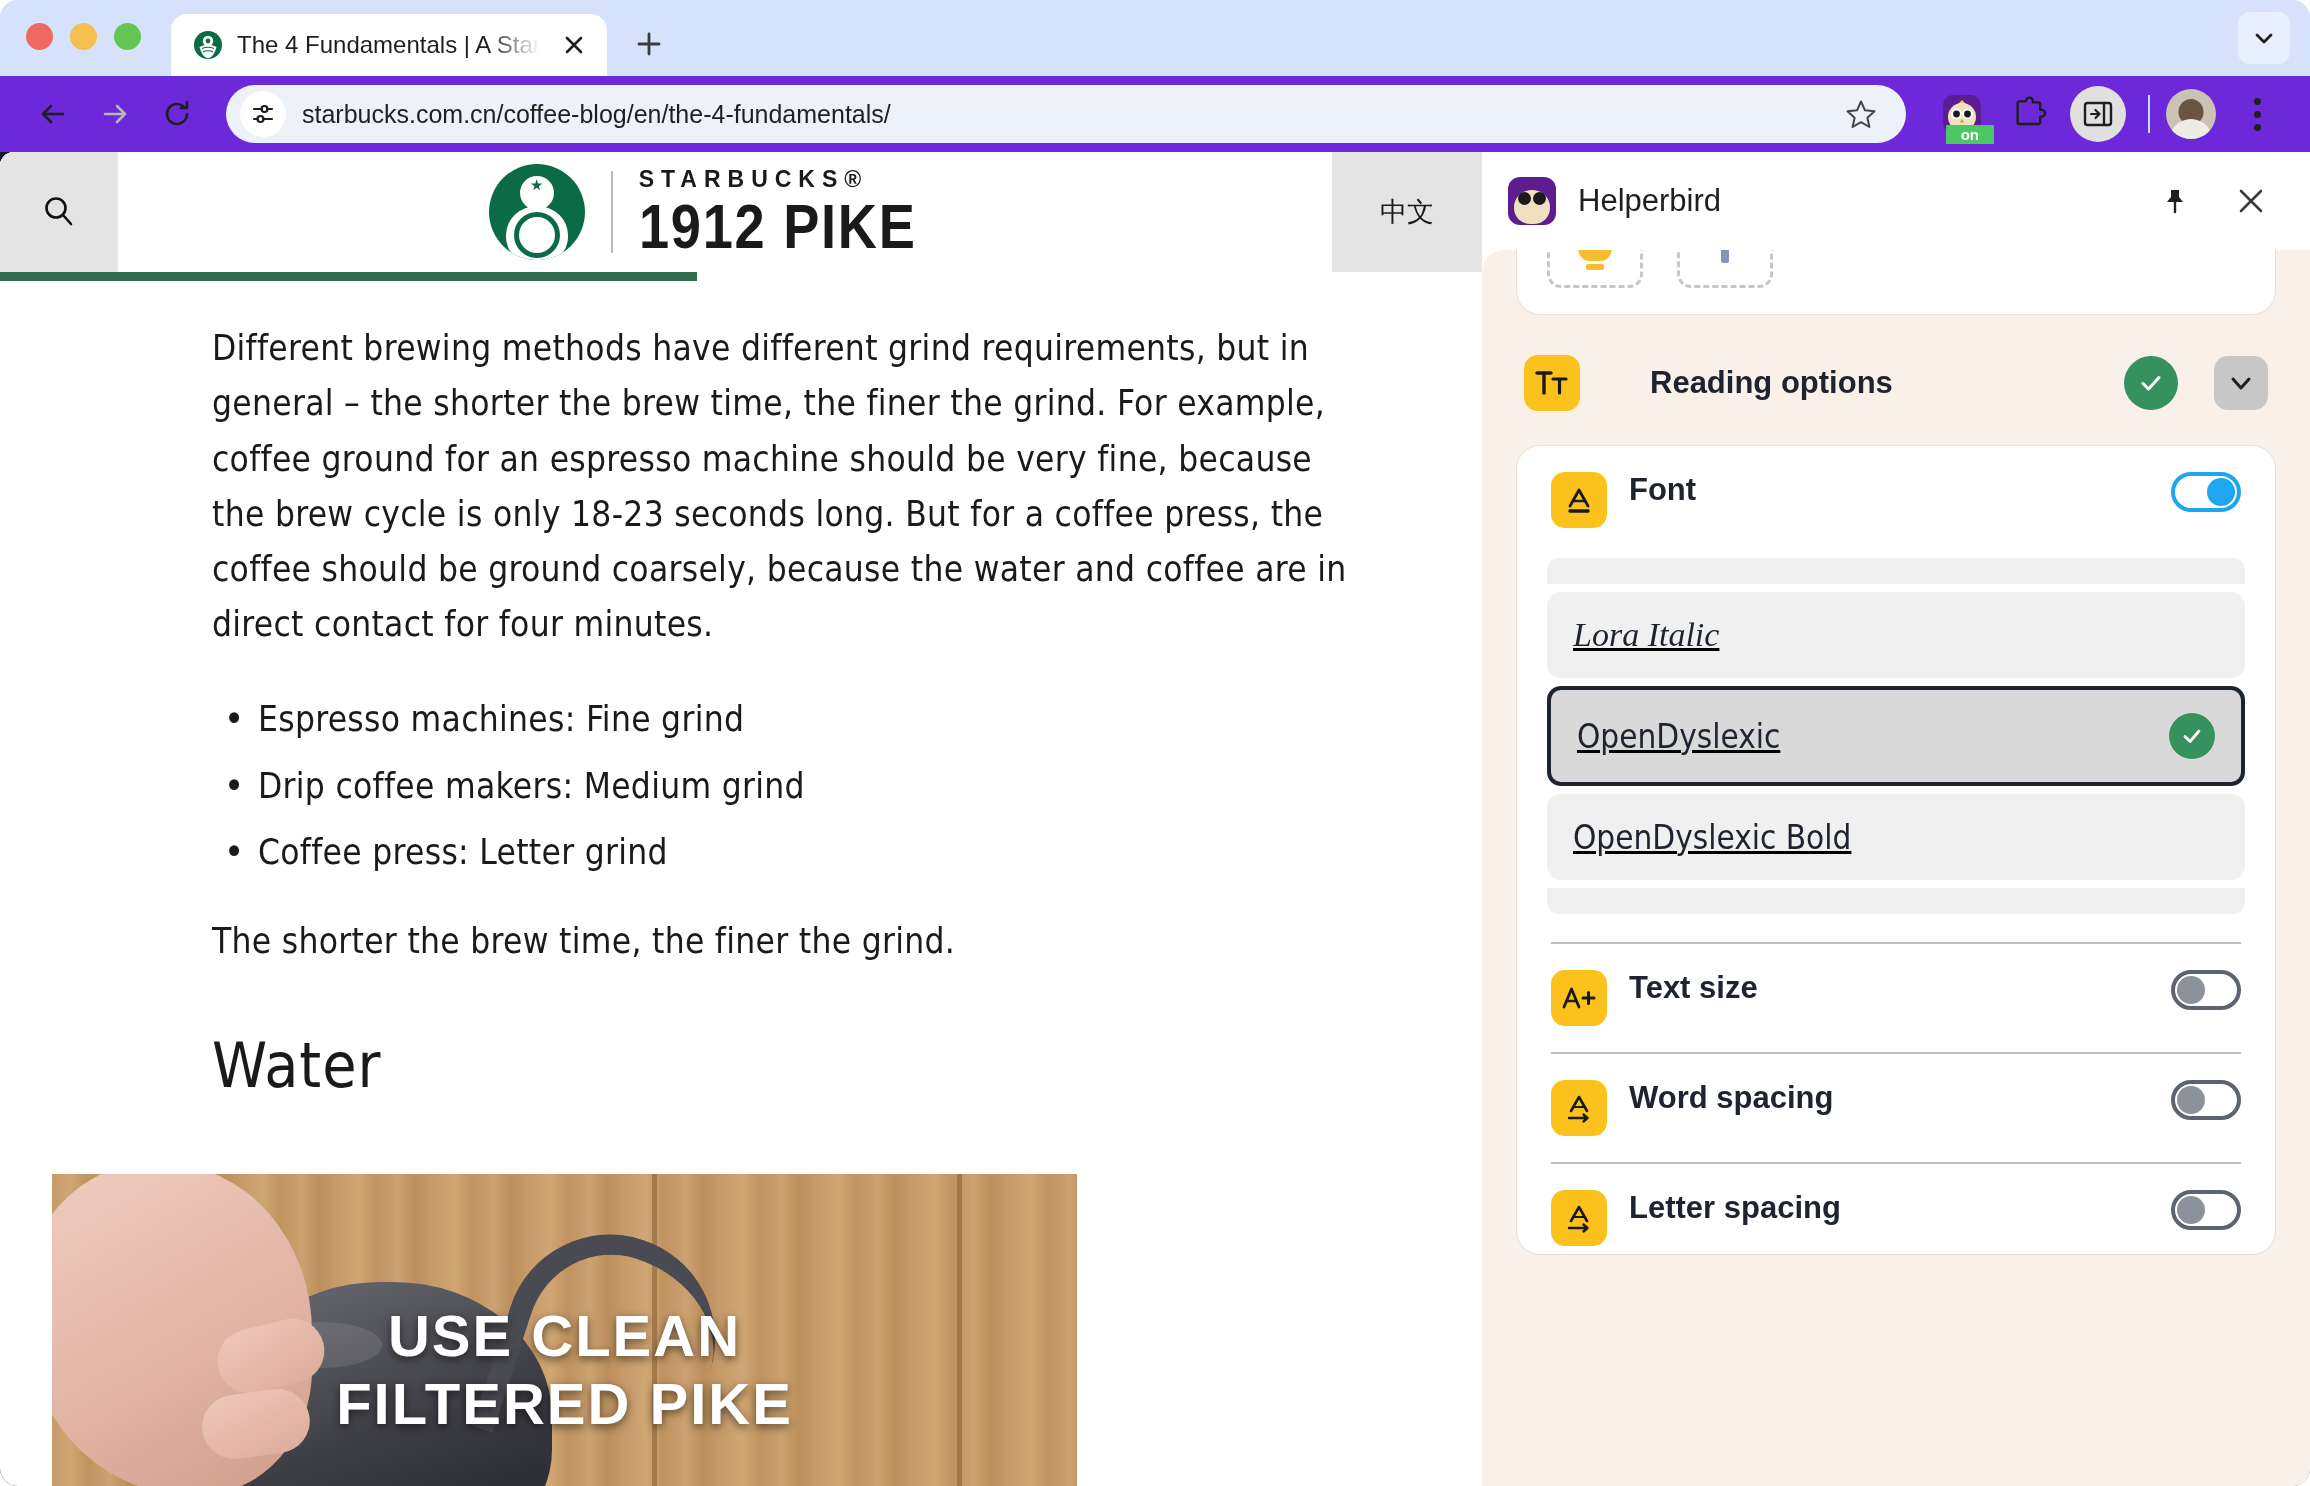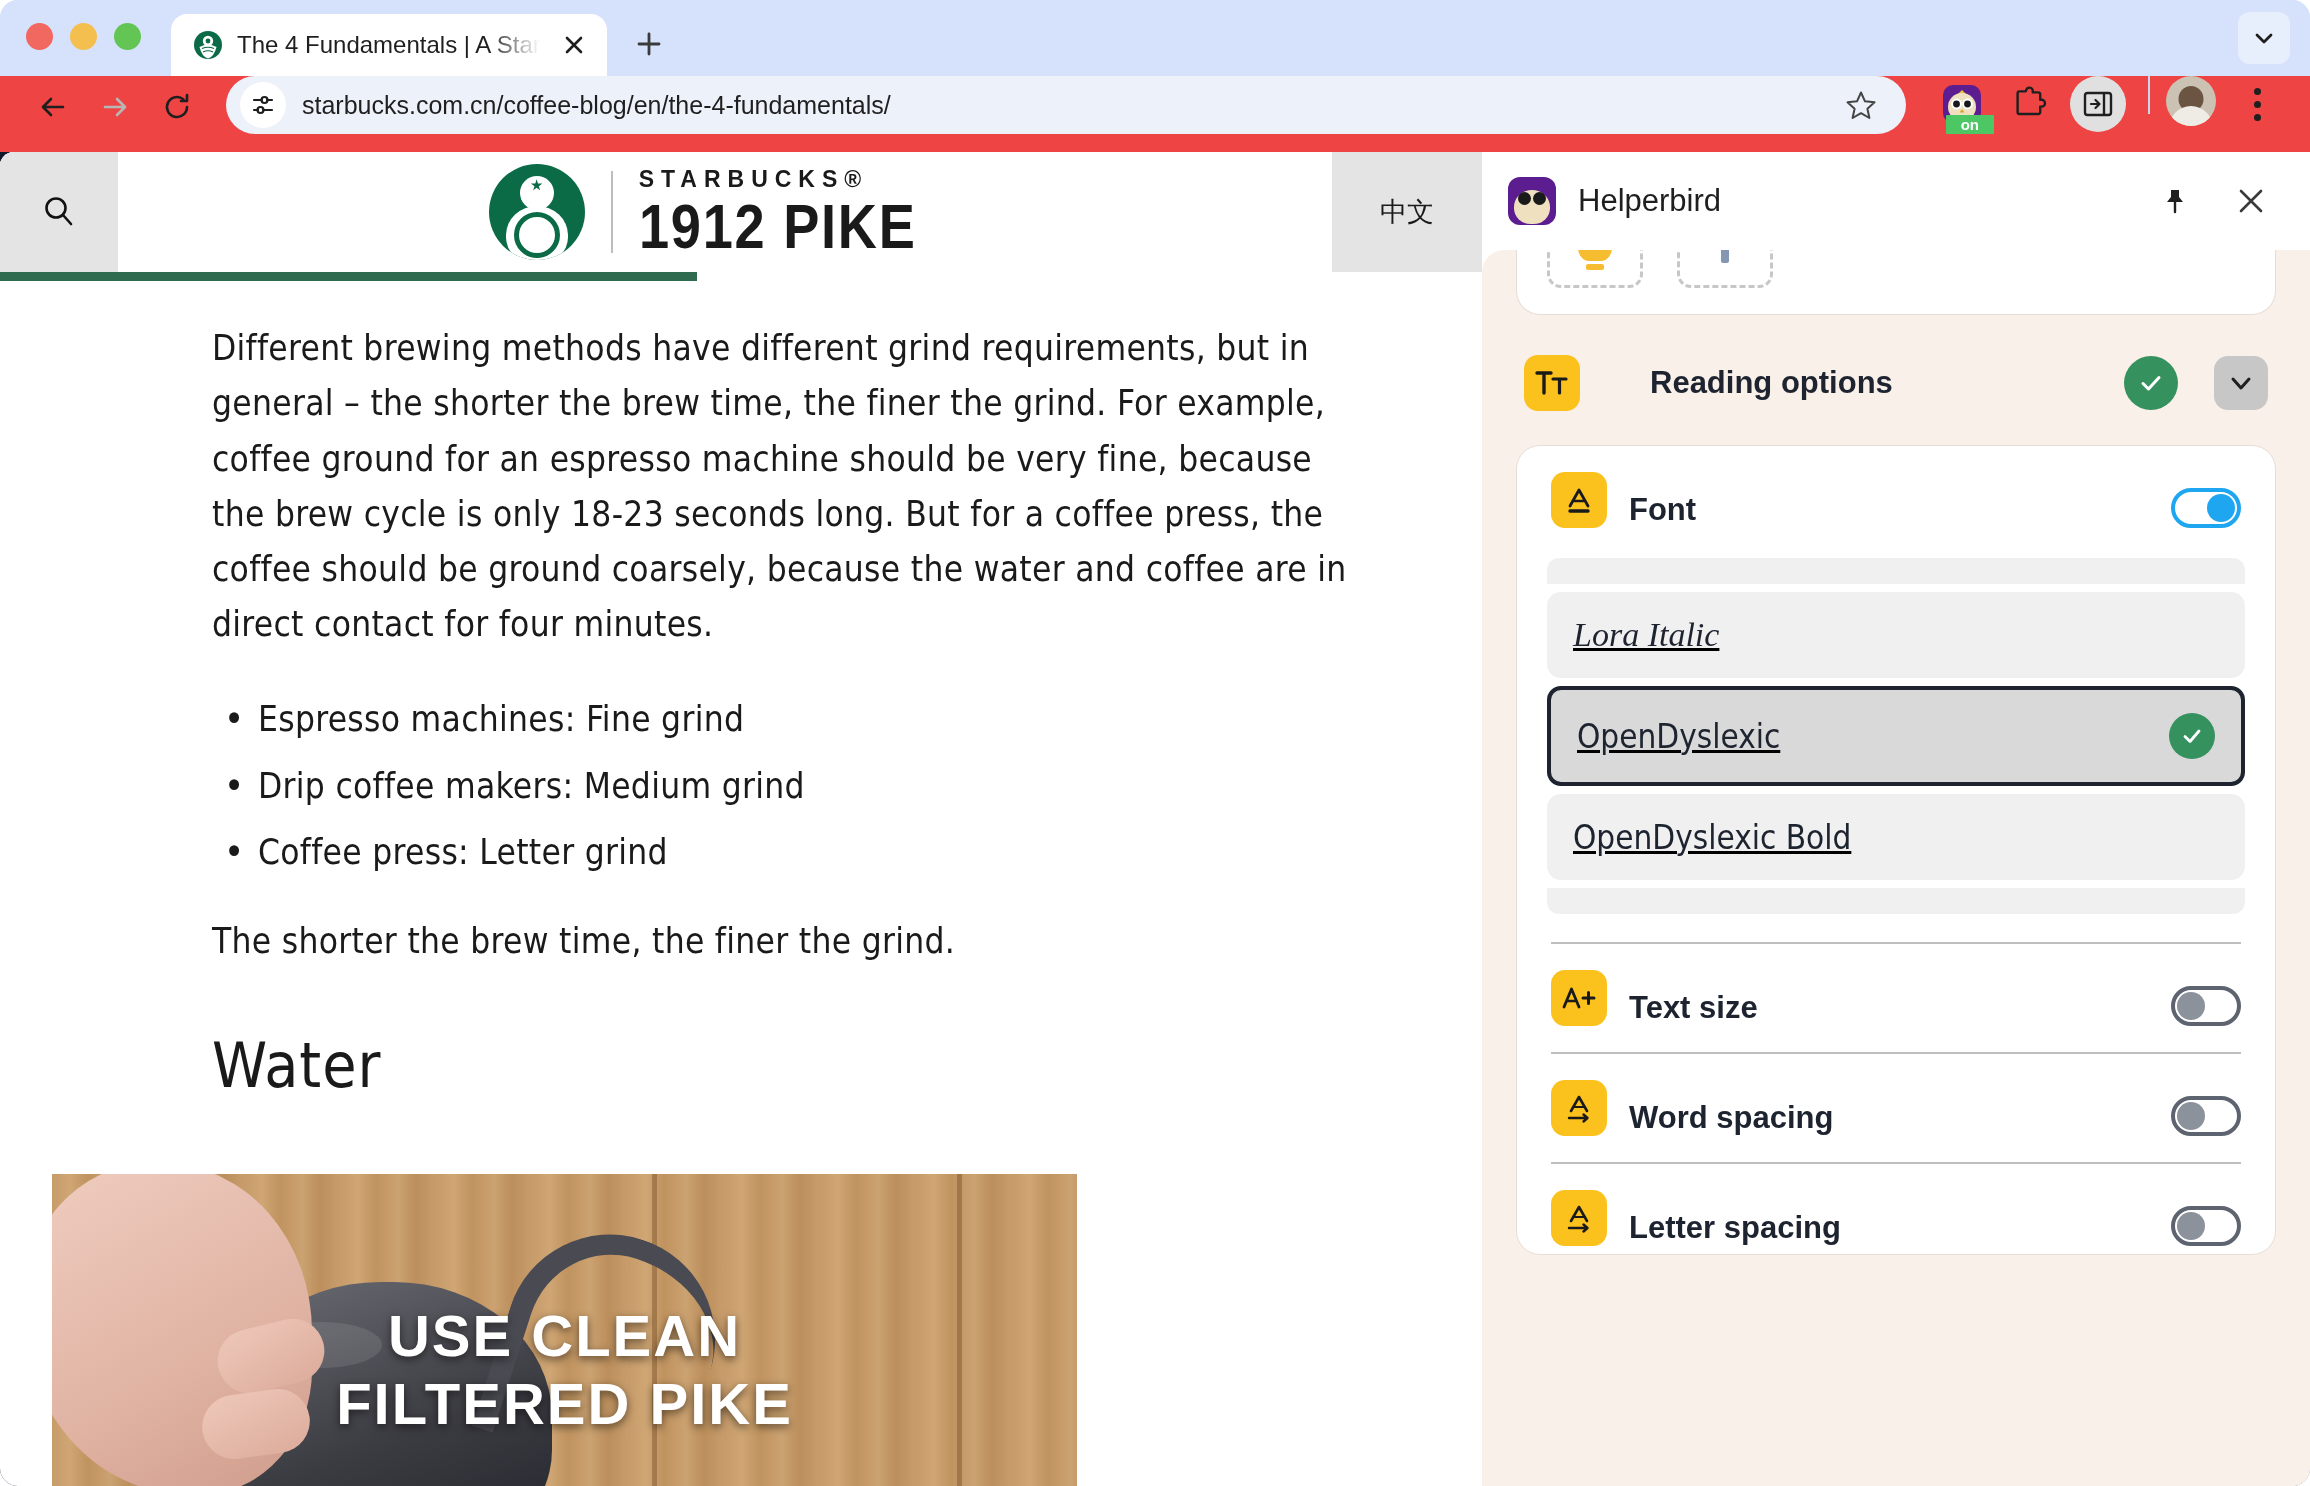--- a/index.html
+++ b/index.html
@@ -87,22 +87,23 @@
     right: 20px; top: 12px;
     width: 52px; height: 52px;
     border-radius: 12px;
     background: #e8effc;
     display: flex; align-items: center; justify-content: center;
   }
 
   
   .toolbar {
     height: 76px;
-    background: #ef4444;
-    display: flex;
+    background: #6d28d9;
+    display: flex;
+    align-items: center;
     padding: 0 26px 0 22px;
     gap: 0;
   }
   .navbtn {
     width: 62px; height: 62px;
     display: flex; align-items: center; justify-content: center;
     border-radius: 50%;
     flex: 0 0 auto;
   }
   .omnibox {
@@ -574,21 +575,21 @@
     margin-left: 14px;
   }
 
   .options-card {
     padding: 0 30px 10px 30px;
     height: 810px;
     overflow: hidden;
   }
   .opt-row {
     display: flex;
-    align-items: flex-end;
+    align-items: flex-start;
     gap: 22px;
     padding: 26px 4px;
   }
   .opt-label {
     flex: 1 1 auto;
     font-size: 31px;
     font-weight: 700;
     color: #1d2430;
   }
   .toggle {

